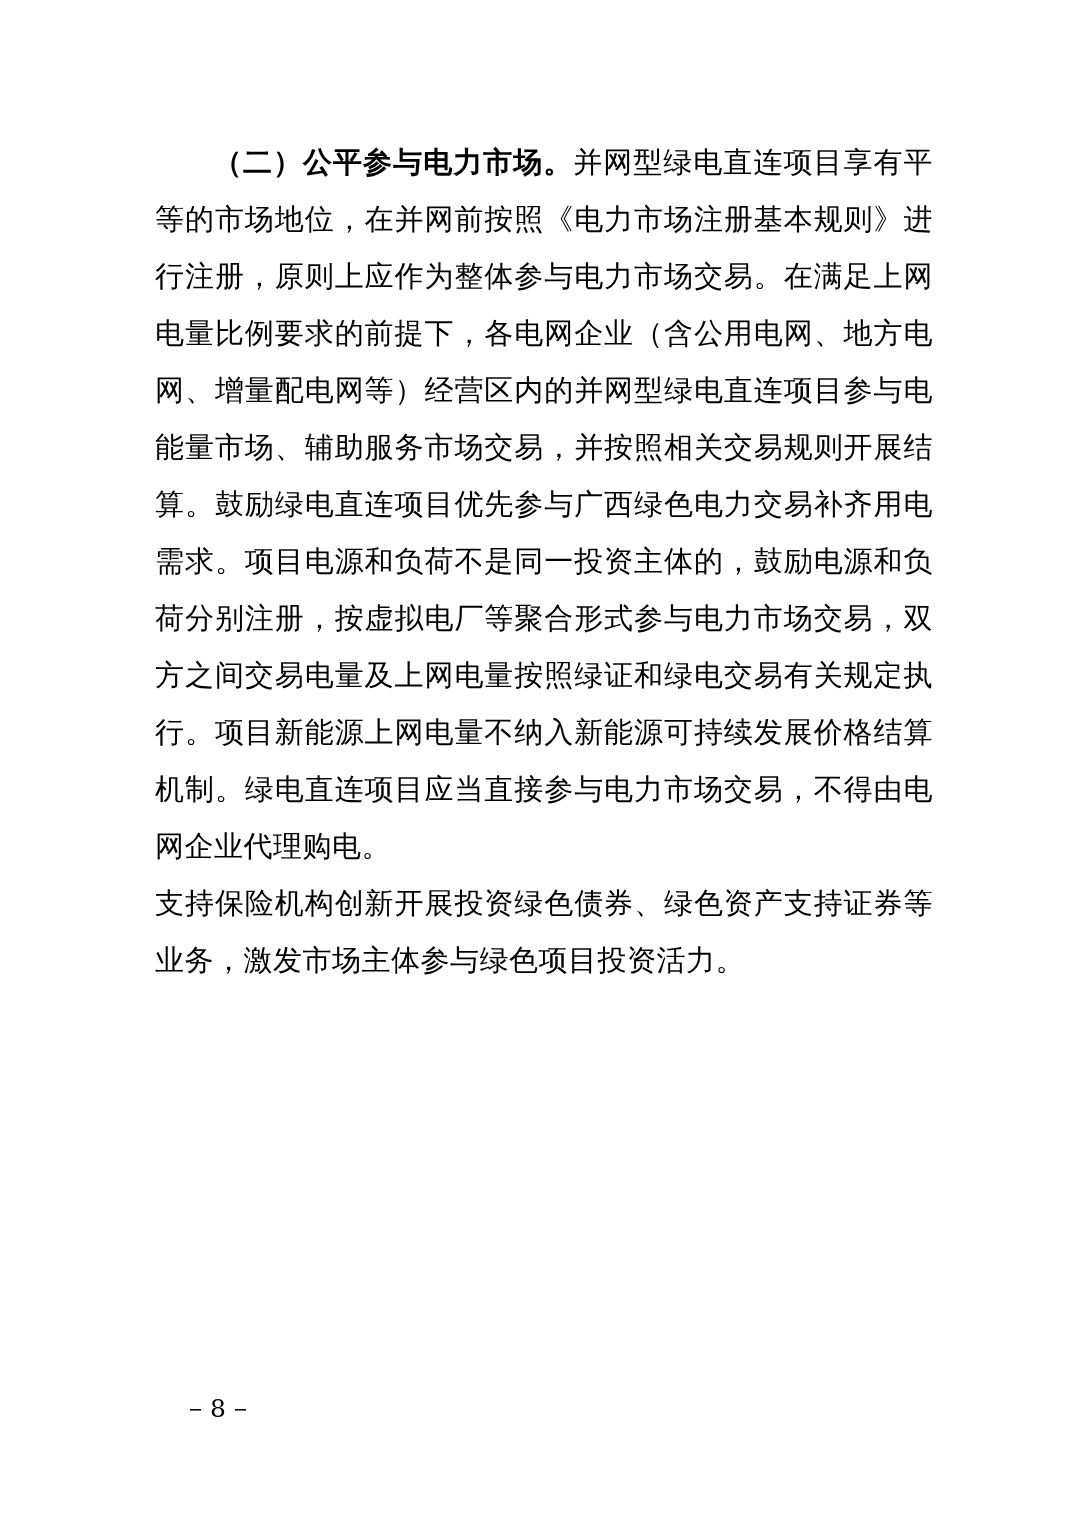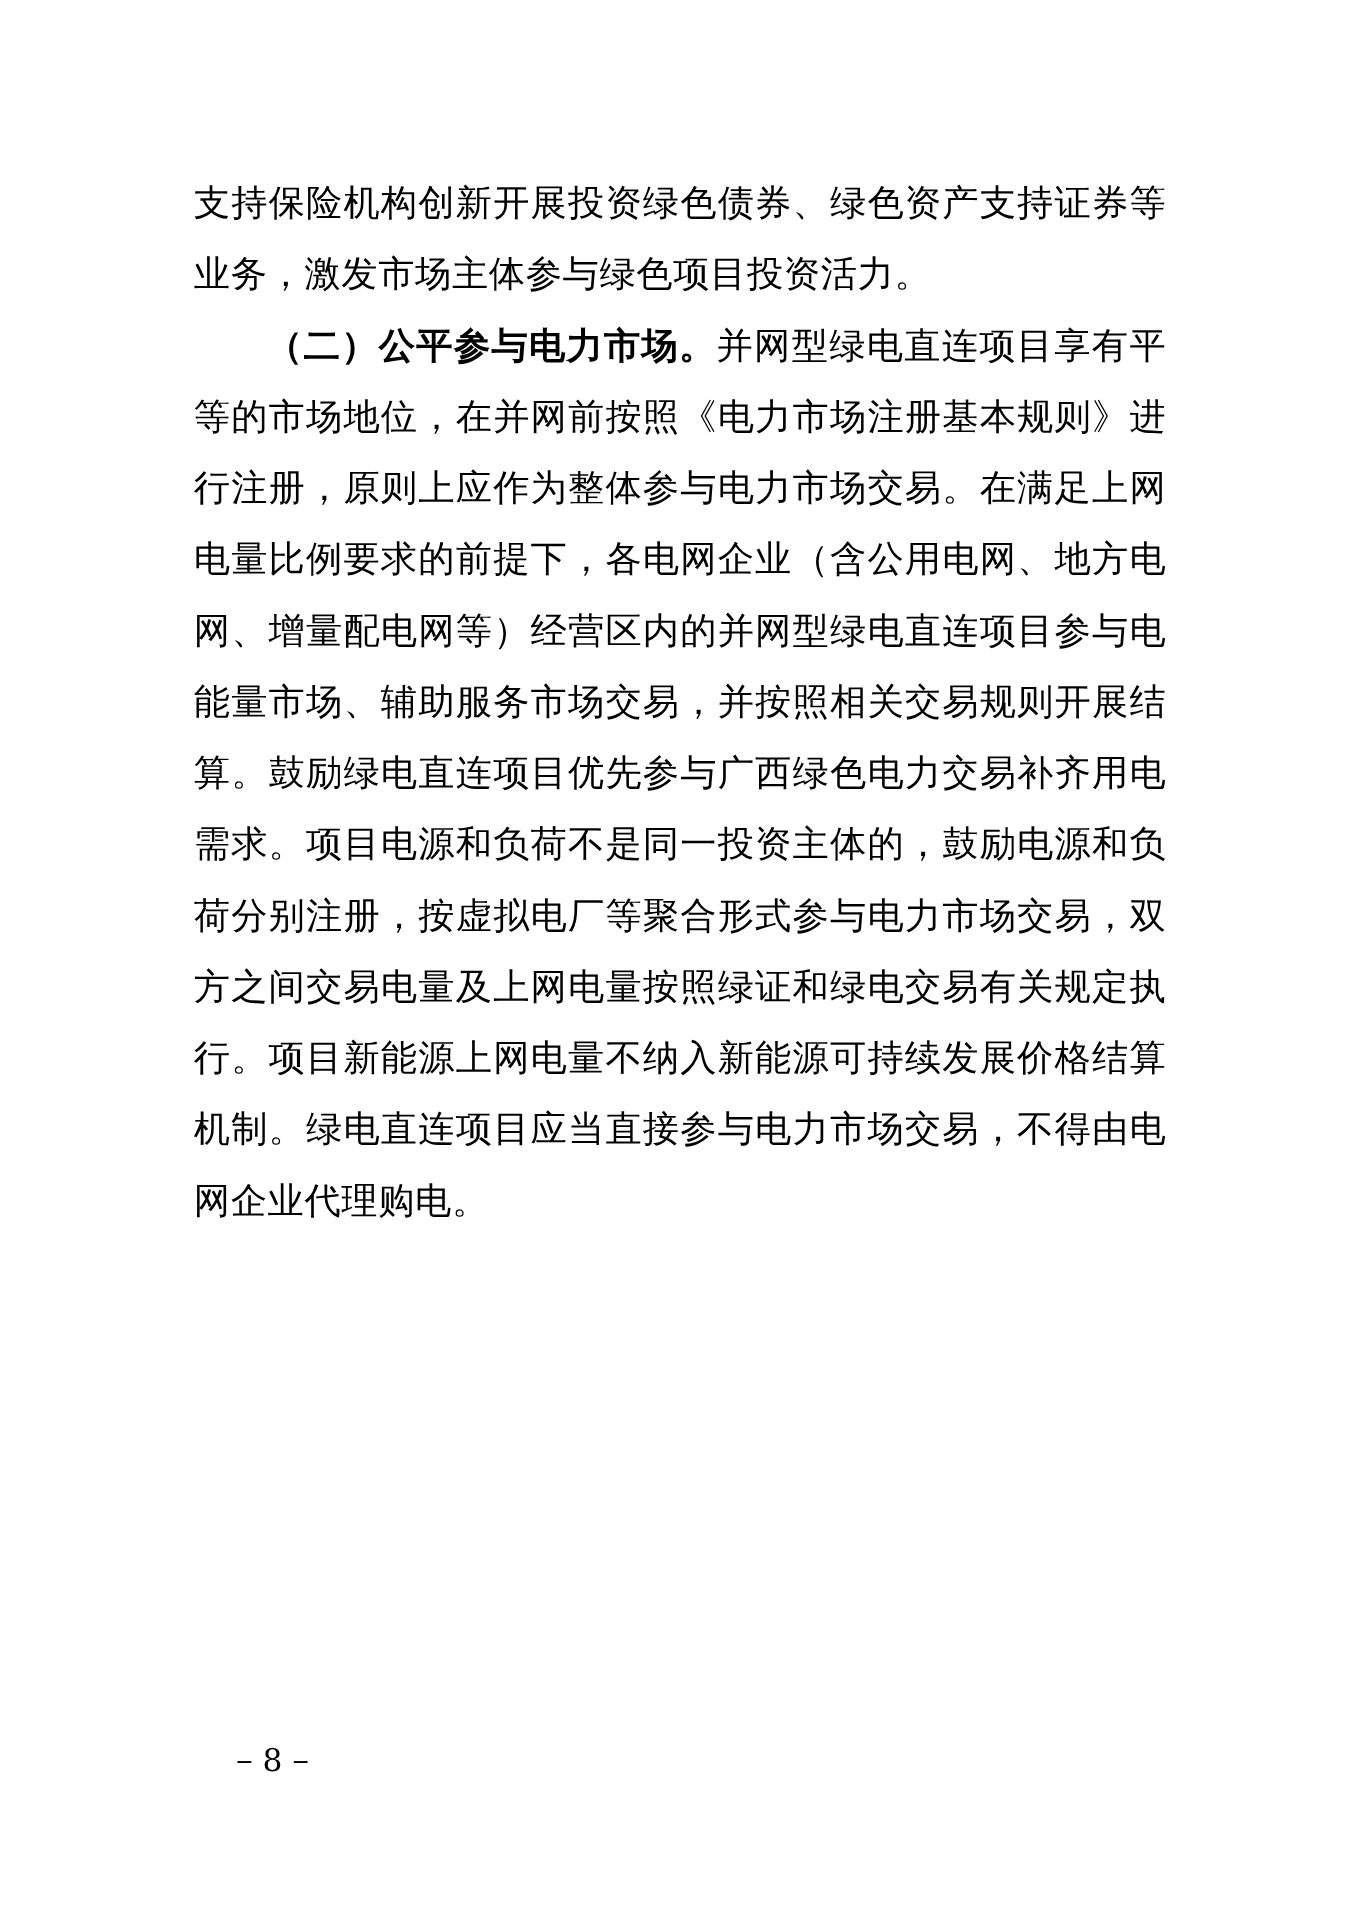--- a/index.html
+++ b/index.html
@@ -48,22 +48,22 @@
     font-family: "DejaVu Serif", "Liberation Serif", serif;
   }
 </style>
 </head>
 <body>
 
 <div class="page">
 
   <div class="content">
 
+    <p class="para indent"><span class="seg-bold">（二）公平参与电力市场。</span><span>并网型绿电直连项目享有平等的市场地位，在并网前按照《电力市场注册基本规则》进行注册，原则上应作为整体参与电力市场交易。在满足上网电量比例要求的前提下，各电网企业（含公用电网、地方电网、增量配电网等）经营区内的并网型绿电直连项目参与电能量市场、辅助服务市场交易，并按照相关交易规则开展结算。鼓励绿电直连项目优先参与广西绿色电力交易补齐用电需求。项目电源和负荷不是同一投资主体的，鼓励电源和负荷分别注册，按虚拟电厂等聚合形式参与电力市场交易，双方之间交易电量及上网电量按照绿证和绿电交易有关规定执行。项目新能源上网电量不纳入新能源可持续发展价格结算机制。绿电直连项目应当直接参与电力市场交易，不得由电网企业代理购电。</span></p>
+
     <p class="para"><span>支持保险机构创新开展投资绿色债券、绿色资产支持证券等业务，激发市场主体参与绿色项目投资活力。</span></p>
-
-    <p class="para indent"><span class="seg-bold">（二）公平参与电力市场。</span><span>并网型绿电直连项目享有平等的市场地位，在并网前按照《电力市场注册基本规则》进行注册，原则上应作为整体参与电力市场交易。在满足上网电量比例要求的前提下，各电网企业（含公用电网、地方电网、增量配电网等）经营区内的并网型绿电直连项目参与电能量市场、辅助服务市场交易，并按照相关交易规则开展结算。鼓励绿电直连项目优先参与广西绿色电力交易补齐用电需求。项目电源和负荷不是同一投资主体的，鼓励电源和负荷分别注册，按虚拟电厂等聚合形式参与电力市场交易，双方之间交易电量及上网电量按照绿证和绿电交易有关规定执行。项目新能源上网电量不纳入新能源可持续发展价格结算机制。绿电直连项目应当直接参与电力市场交易，不得由电网企业代理购电。</span></p>
 
 
   </div>
 
   <div class="page-number">－8－</div>
 
 </div>
 
 </body></html>

